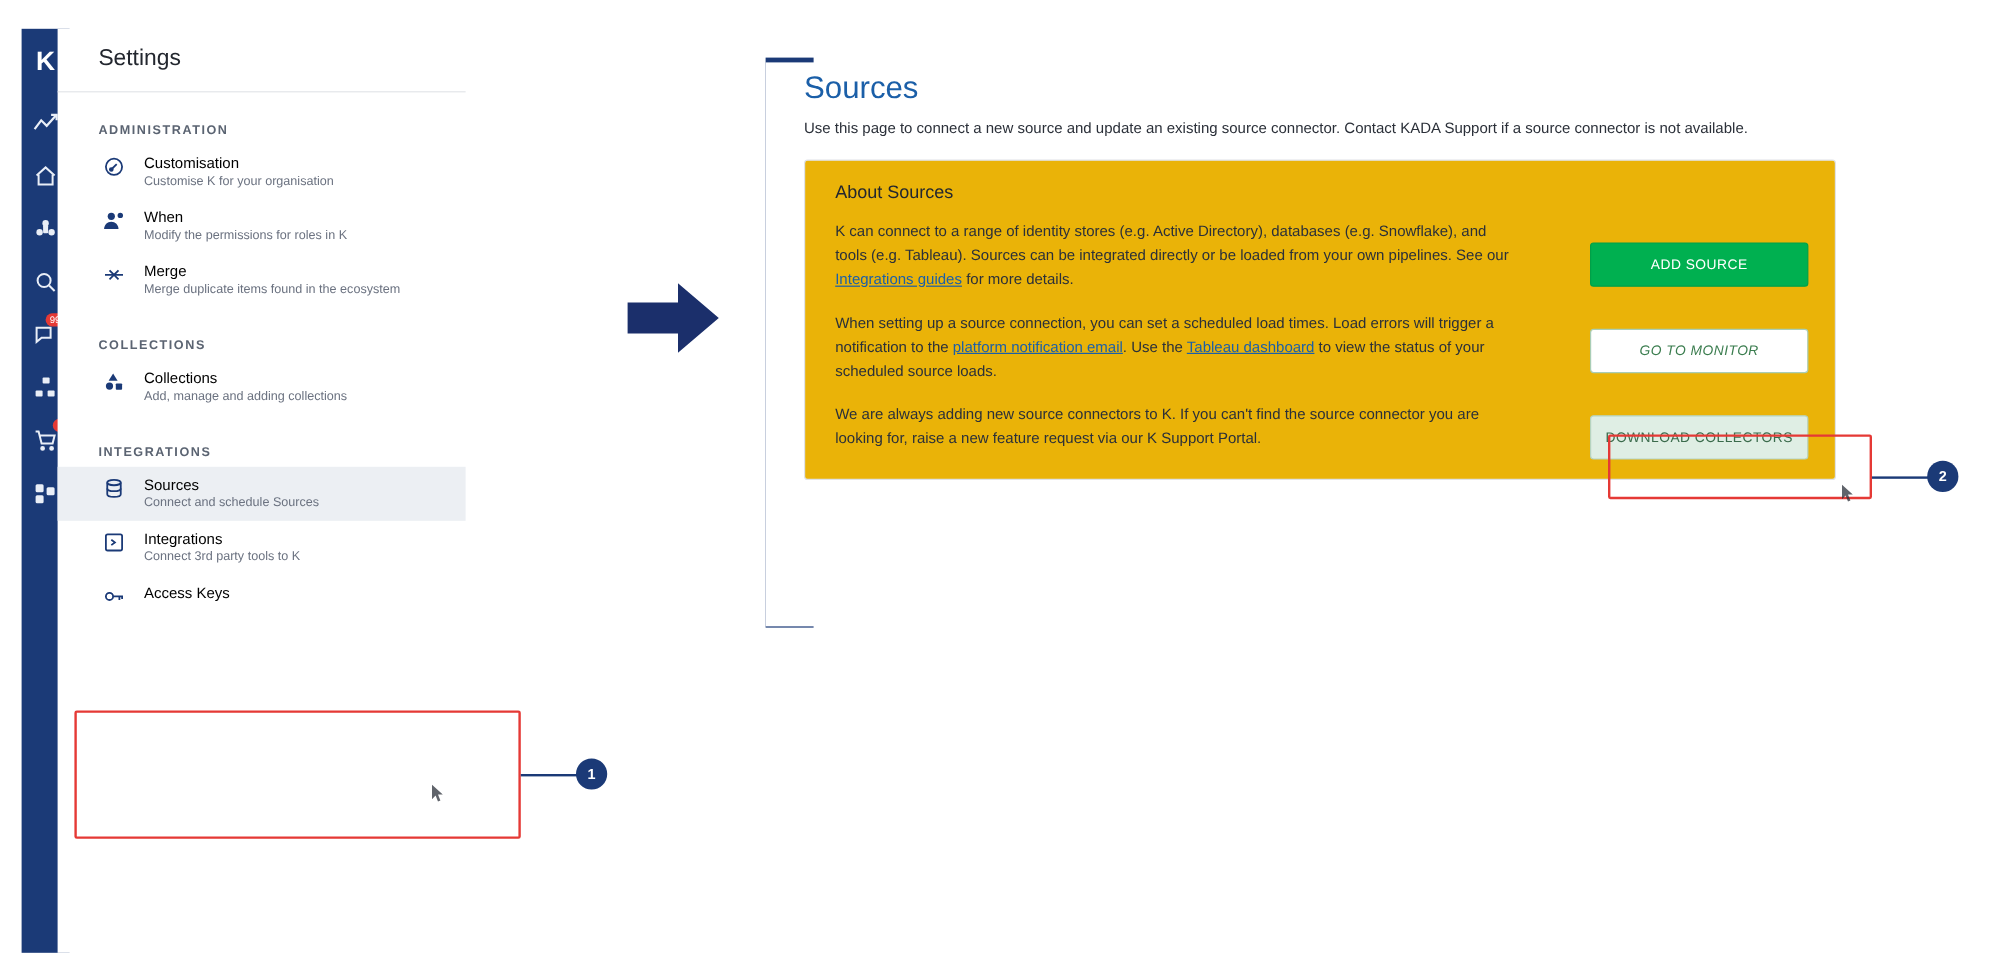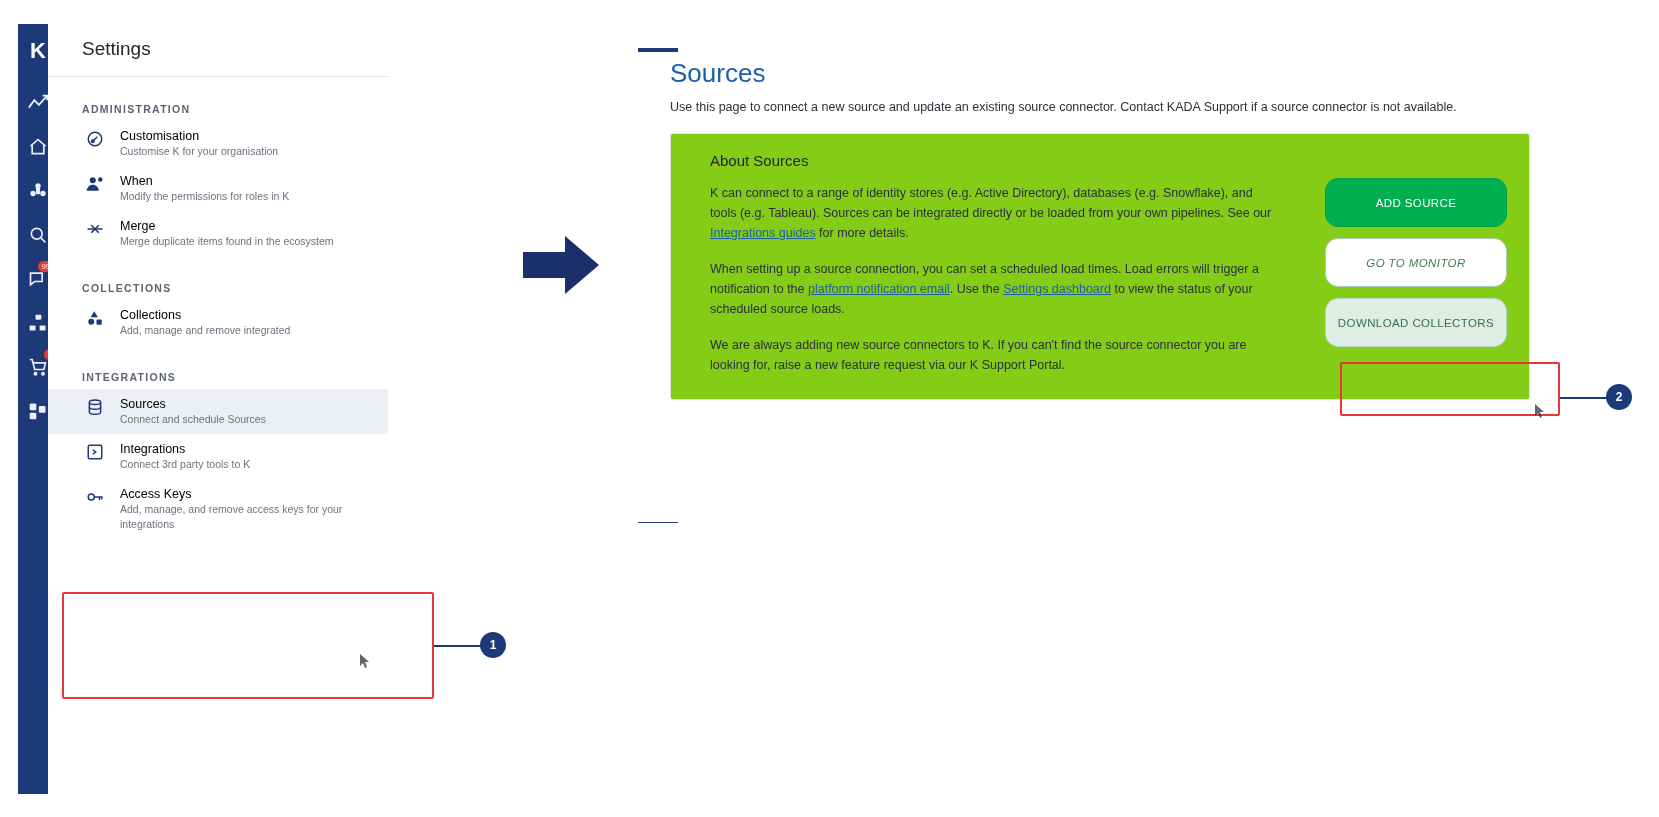--- a/index.html
+++ b/index.html
@@ -80,38 +80,39 @@
   #sources-title {
     font-size: 26px; color: #1b5fa8; margin: 6px 0 8px 32px; font-weight: normal;
   }
   #sources-desc {
     font-size: 12.5px; color: #2b3039; line-height: 20px;
     margin: 0 60px 16px 32px; max-width: 830px;
   }
   .card {
     margin-left: 32px; width: 860px;
     border: 1px solid #dfe2e7; border-radius: 3px;
-    padding: 16px 22px 22px 39px; position: relative;
-    background: #84cc16;
+    padding: 16px 22px 22px 25px; position: relative;
+    background: #eab308;
   }
   .card h2 { font-size: 15px; font-weight: normal; color:#23272f; margin: 2px 0 14px 0; }
   .card p {
     font-size: 12.5px; color:#2b3039; line-height: 20px;
     margin: 0 0 16px 0; width: 570px;
   }
   .card a { color: #1b5fa8; text-decoration: underline; }
 
   .btn-col {
     position: absolute; right: 22px; top: 44px;
     width: 182px; display: flex; flex-direction: column; gap: 11px;
   }
   .btn {
-    height: 49px; border-radius: 13px; font-size: 11.5px; letter-spacing: .4px;
+    height: 37px; border-radius: 3px; font-size: 11.5px; letter-spacing: .4px;
     display:flex; align-items:center; justify-content:center;
     font-family: "Liberation Sans", sans-serif;
+    margin-top: 24px;
   }
   .btn-primary { background: #00b050; color: #fff; border: 1px solid #00a048; }
   .btn-outline { background: #fff; color: #3b7d4f; border: 1px solid #a9cdb6; font-style: italic; }
   .btn-ghost  { background: #dfeee4; color: #3b6b4c; border: 1px solid #b6d3bf; }
 
   
   .hl-box { position:absolute; border: 2px solid #e53935; border-radius: 2px; pointer-events:none; }
   .call-num {
     position:absolute; width: 26px; height: 26px; border-radius: 50%;
     background:#1b3a77; color:#fff; font-size: 12px; font-weight: bold;
@@ -240,21 +241,21 @@
     <div class="menu-item">
       <span class="mi-icon">
         <svg width="18" height="18" viewBox="0 0 24 24" fill="#1b3a77">
             <polygon points="11,3 16,11 6,11"></polygon>
             <circle cx="7" cy="17" r="4"></circle>
             <rect x="14" y="14" width="7" height="7" rx="1"></rect>
           </svg>
       </span>
       <span class="mi-text">
         <div class="mi-label">Collections</div>
-        <div class="mi-sub">Add, manage and remove integrated</div>
+        <div class="mi-sub">Add, manage and adding collections</div>
       </span>
     </div>
 
 
     <div class="section-head">INTEGRATIONS</div>
 
     <div class="menu-item selected">
       <span class="mi-icon">
         <svg width="18" height="18" viewBox="0 0 24 24" fill="none" stroke="#1b3a77" stroke-width="2">
             <ellipse cx="12" cy="5.5" rx="7.5" ry="3"></ellipse>
@@ -285,21 +286,20 @@
       <span class="mi-icon">
         <svg width="18" height="18" viewBox="0 0 24 24" fill="none" stroke="#1b3a77" stroke-width="2">
             <circle cx="7" cy="12" r="4"></circle>
             <line x1="11" y1="12" x2="22" y2="12"></line>
             <line x1="18" y1="12" x2="18" y2="16"></line>
             <line x1="21" y1="12" x2="21" y2="15"></line>
           </svg>
       </span>
       <span class="mi-text">
         <div class="mi-label">Access Keys</div>
-        <div class="mi-sub">Add, manage, and remove access keys for your integrations</div>
       </span>
     </div>
   </div>
 
   <div class="hl-box" style="left:62px; top:592px; width:372px; height:107px;"></div>
   <div class="call-line" style="left:434px; top:645px; width:48px;"></div>
   <div class="call-num" style="left:480px; top:632px;">1</div>
 
   <div class="cursor" style="left:357px; top:652px;">
     <svg width="16" height="20" viewBox="0 0 16 20">
@@ -376,21 +376,21 @@
     <div id="sources-desc">Use this page to connect a new source and update an existing source connector. Contact KADA Support if a source connector is not available.</div>
 
     <div class="card">
       <h2>About Sources</h2>
 
       <p>
         <span>K can connect to a range of identity stores (e.g. Active Directory), databases (e.g. Snowflake), and tools (e.g. Tableau). Sources can be integrated directly or be loaded from your own pipelines. See our </span><a href="#">Integrations guides</a><span> for more details.</span>
       </p>
 
       <p>
-        <span>When setting up a source connection, you can set a scheduled load times. Load errors will trigger a notification to the </span><a href="#">platform notification email</a><span>. Use the </span><a href="#">Settings dashboard</a><span> to view the status of your scheduled source loads.</span>
+        <span>When setting up a source connection, you can set a scheduled load times. Load errors will trigger a notification to the </span><a href="#">platform notification email</a><span>. Use the </span><a href="#">Tableau dashboard</a><span> to view the status of your scheduled source loads.</span>
       </p>
 
       <p style="margin-bottom:2px;">
         <span>We are always adding new source connectors to K. If you can't find the source connector you are looking for, raise a new feature request via our K Support Portal.</span>
       </p>
 
       <div class="btn-col">
         <div class="btn btn-primary">ADD SOURCE</div>
         <div class="btn btn-outline">GO TO MONITOR</div>
         <div class="btn btn-ghost">DOWNLOAD COLLECTORS</div>

